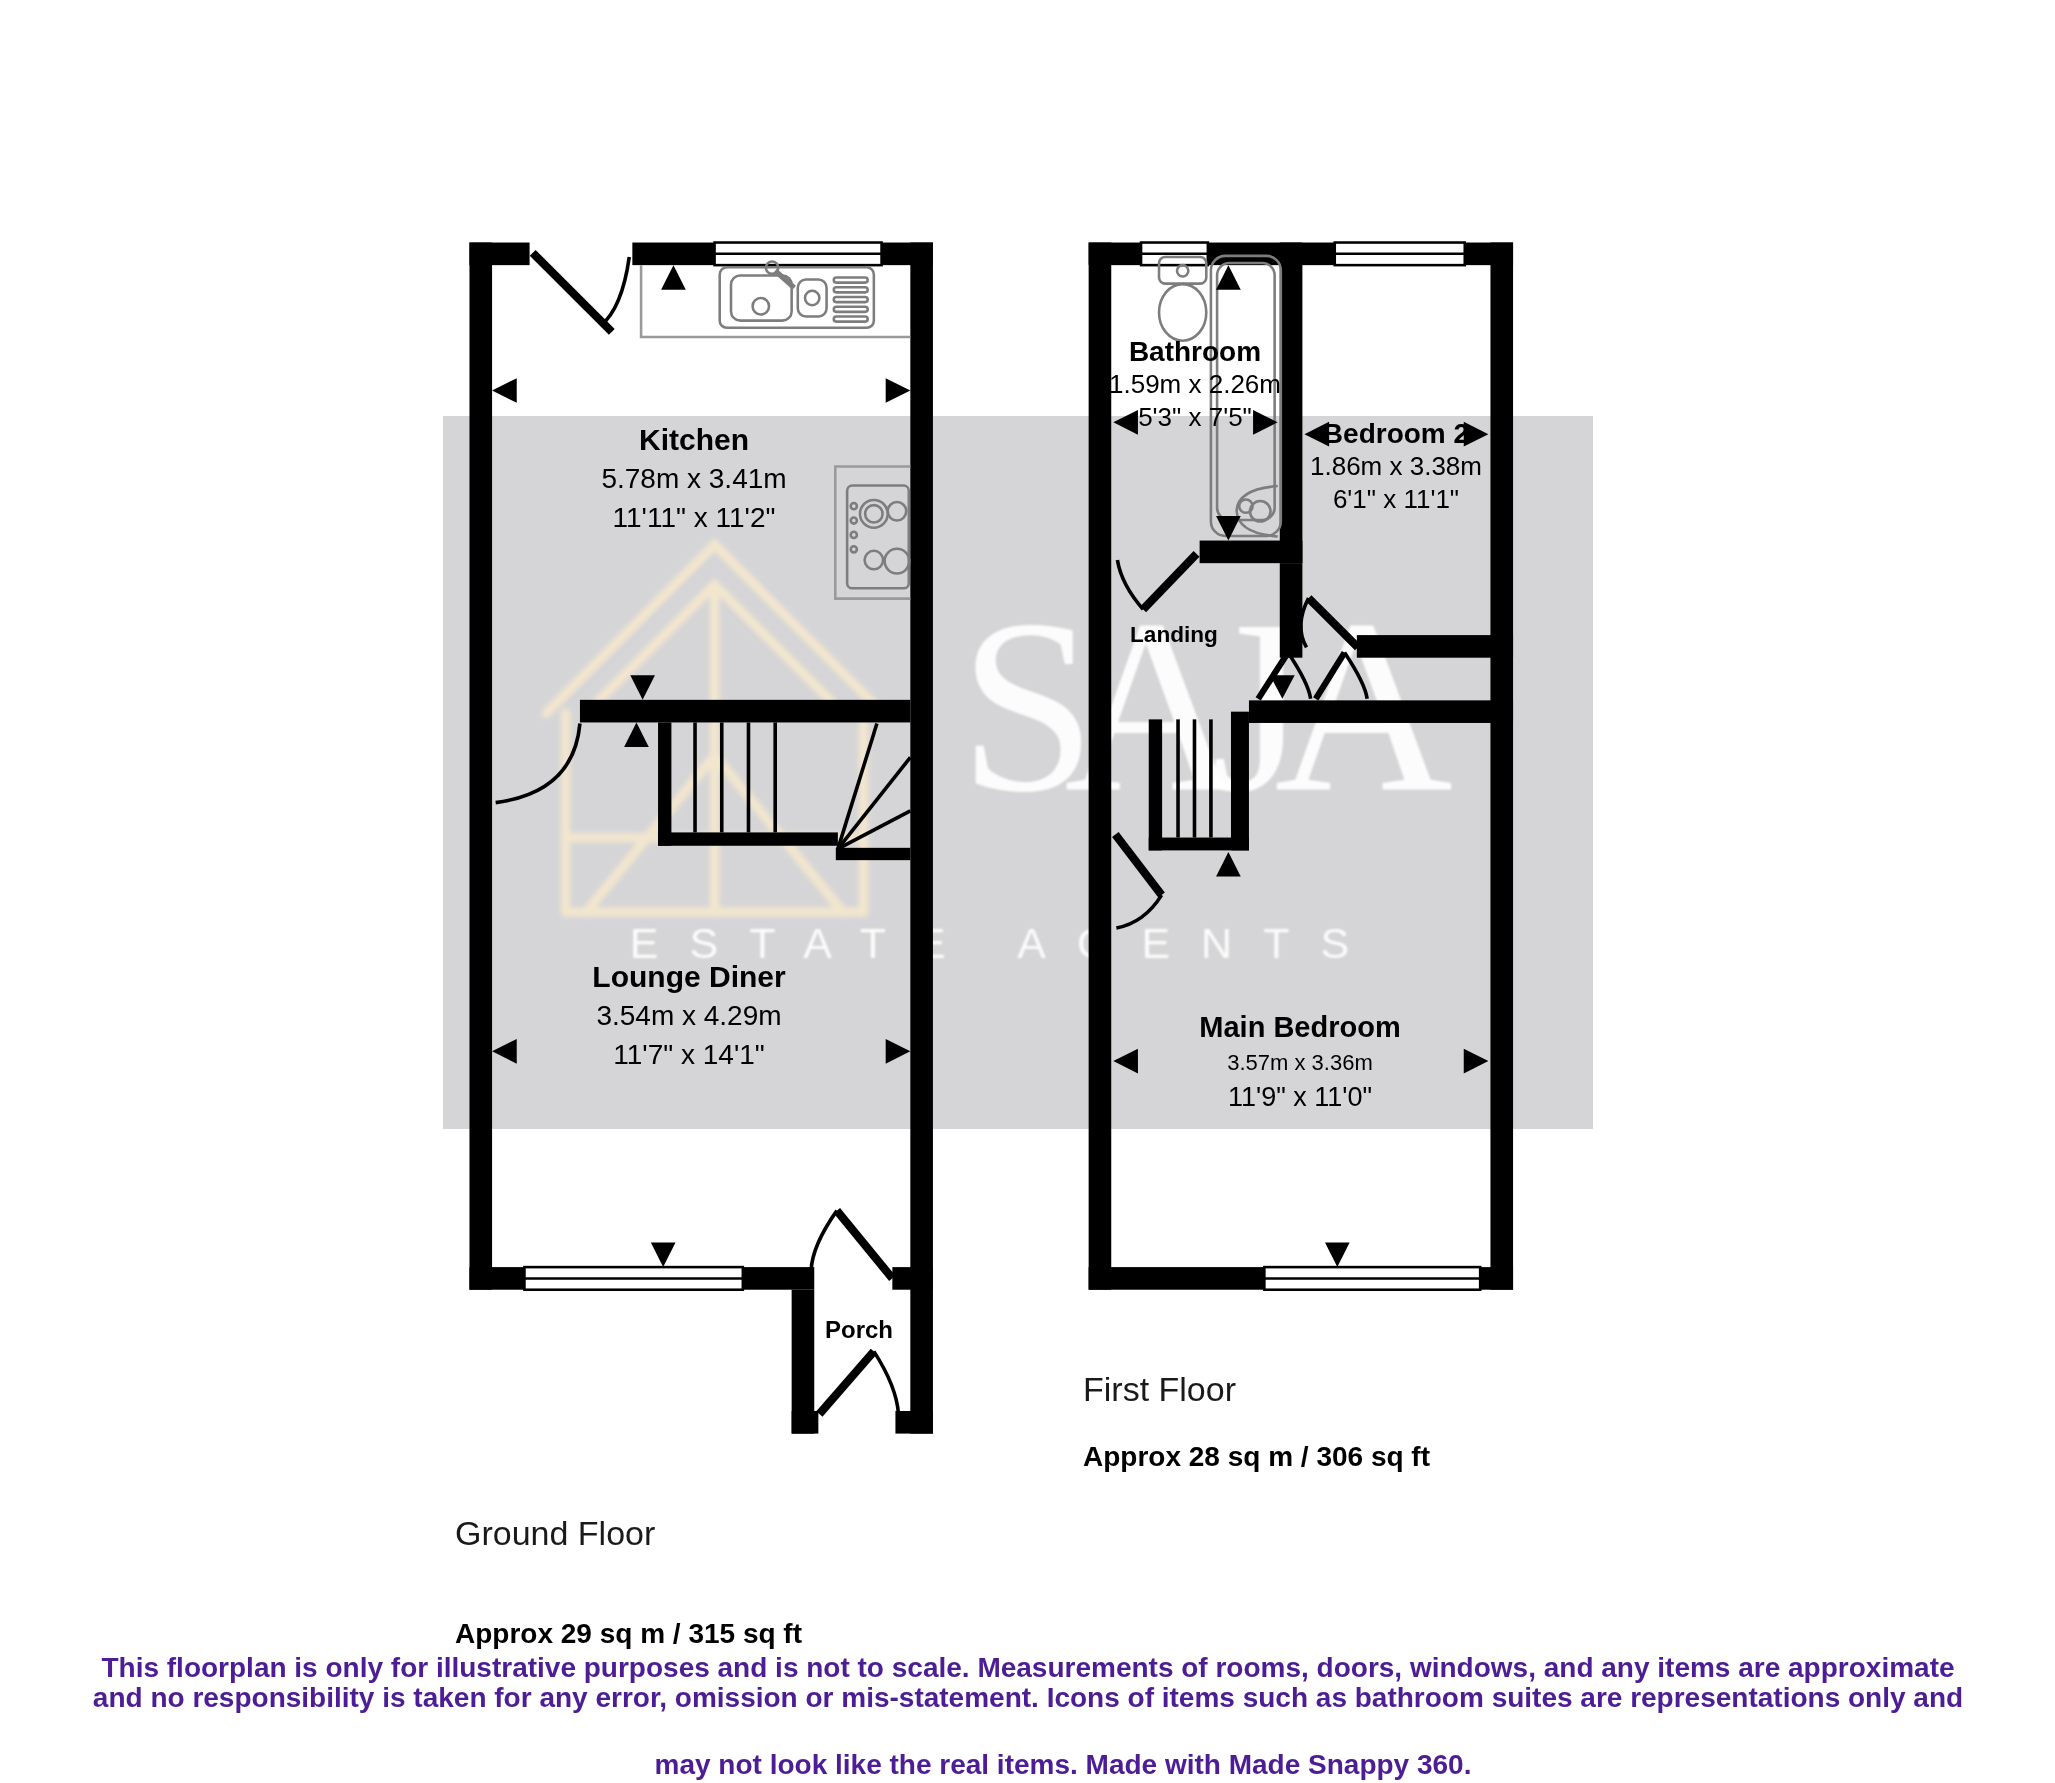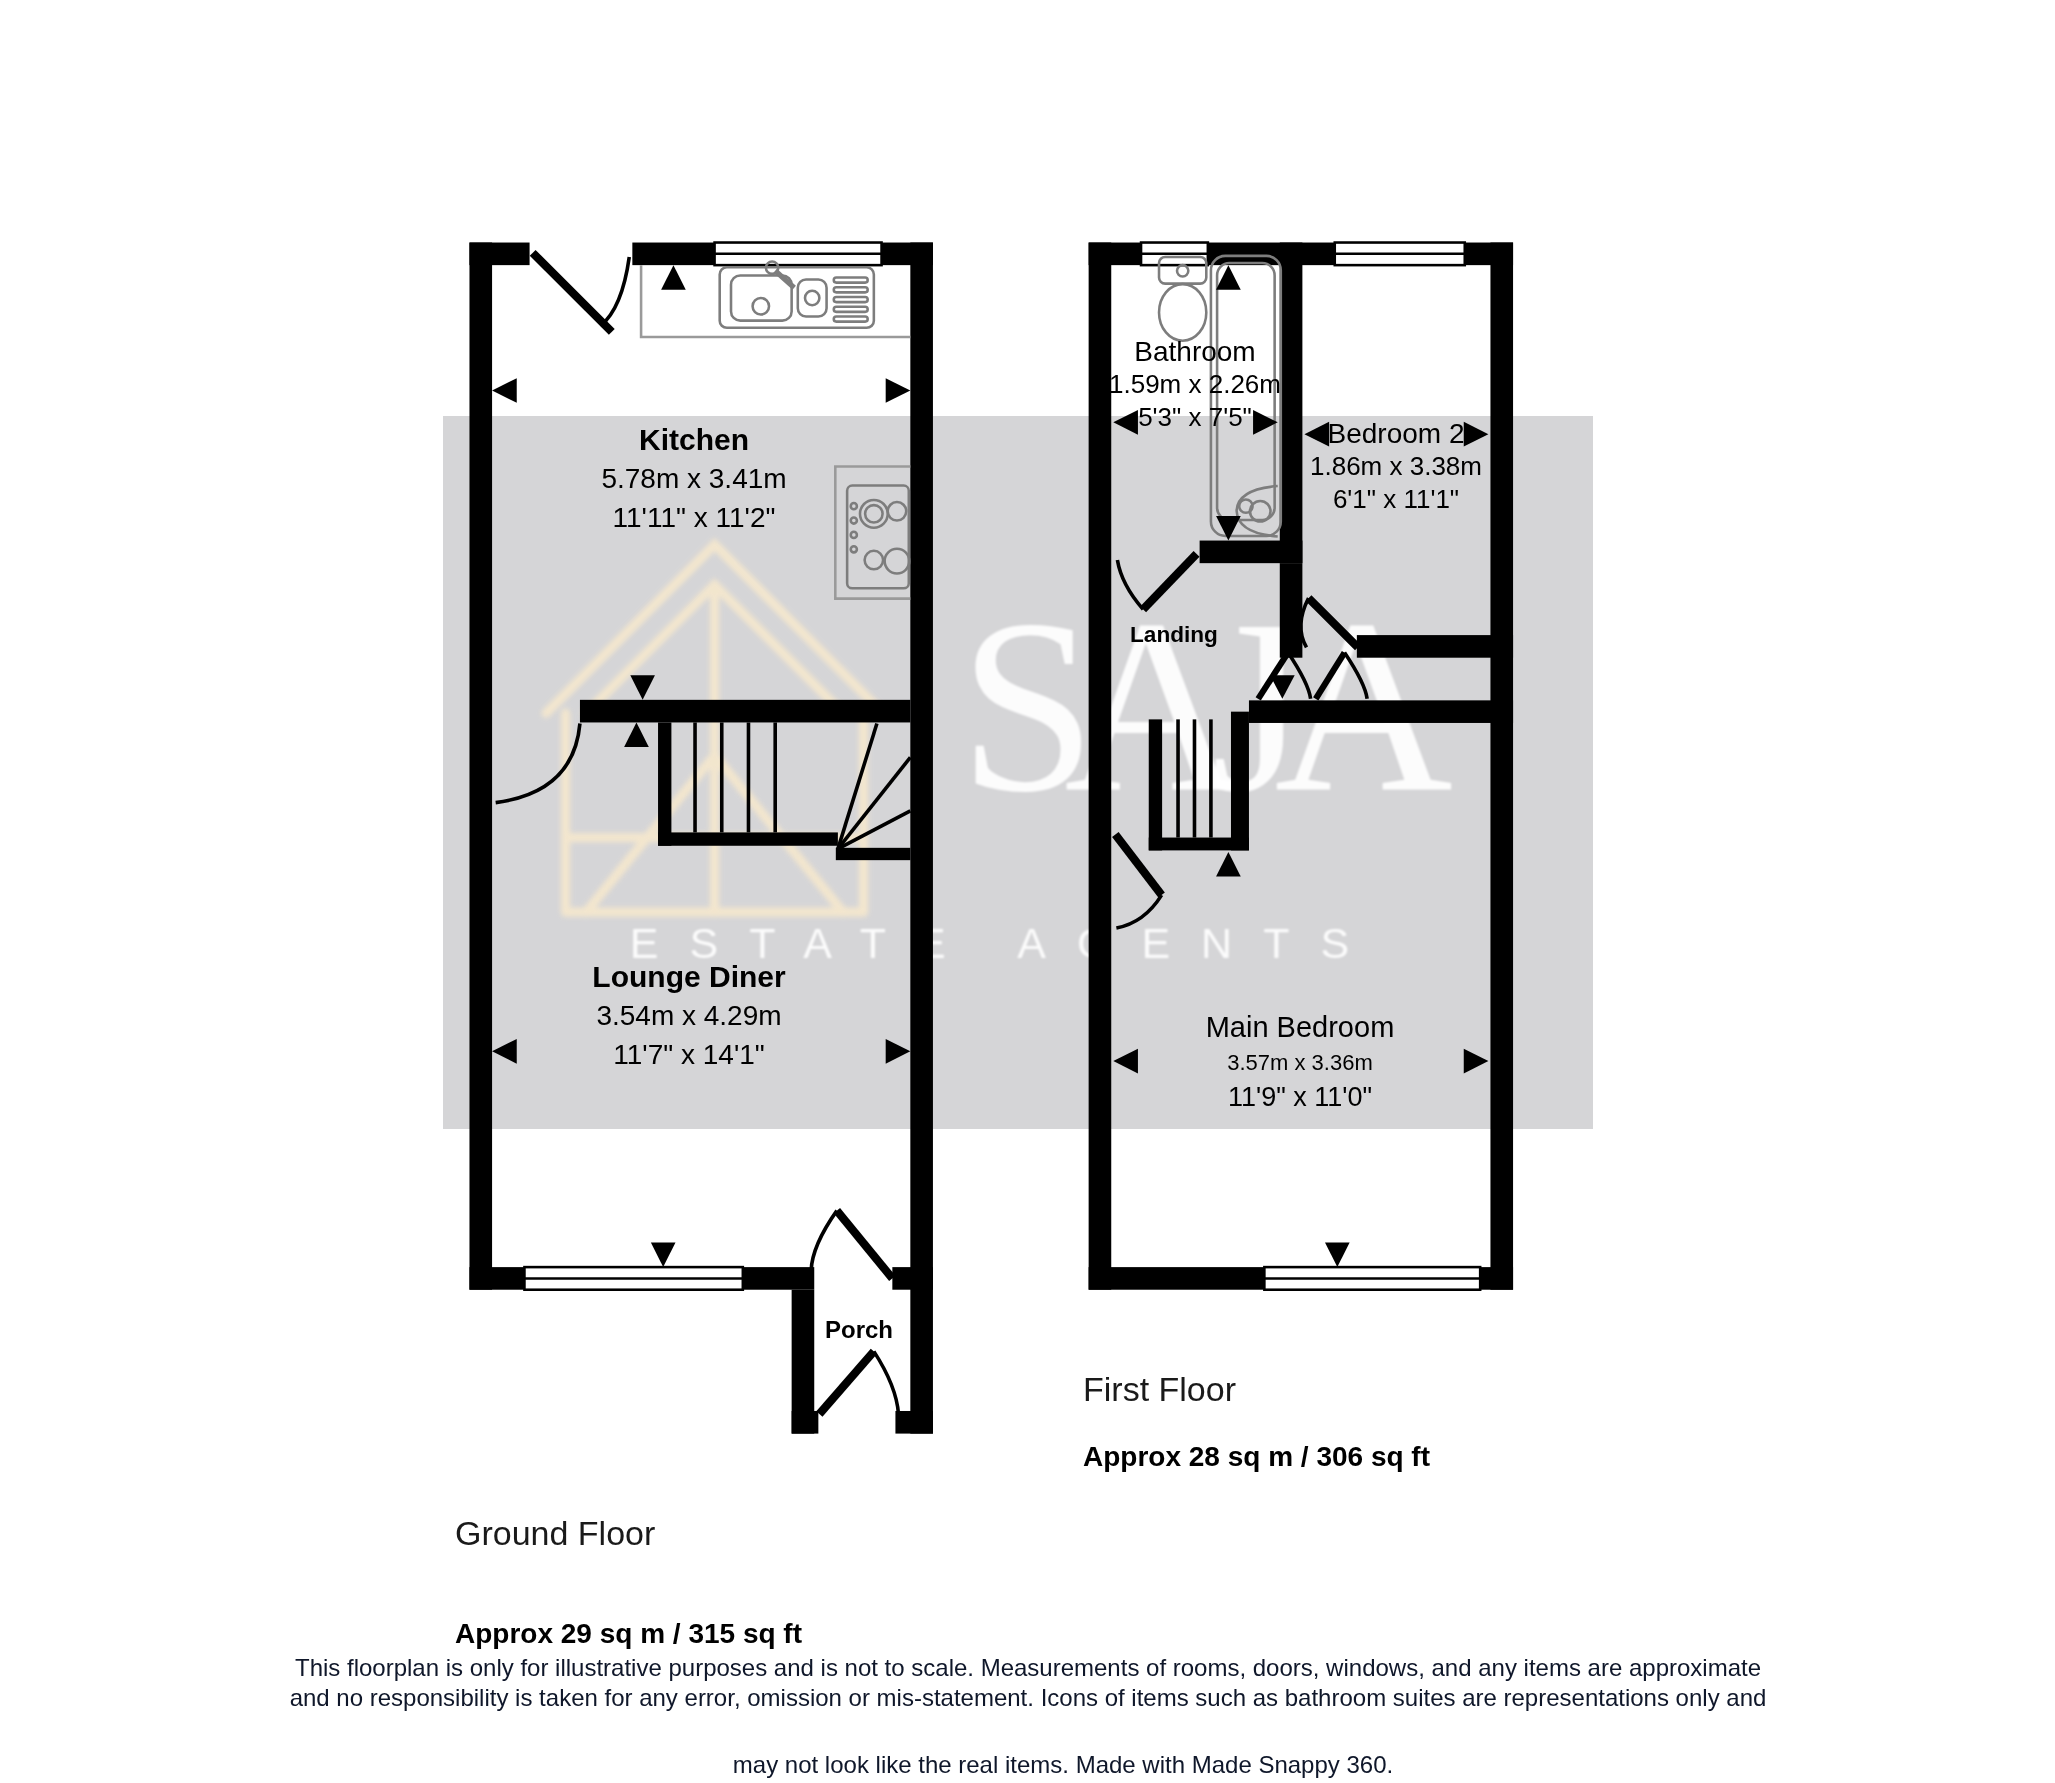--- a/index.html
+++ b/index.html
@@ -9,27 +9,27 @@
   #wm-band{position:absolute;left:443px;top:416px;width:1150px;height:713px;background:#d5d5d7;}
   #wm-logo{position:absolute;left:0;top:0;filter:blur(2.6px);opacity:.9;}
   #wm-brand{position:absolute;left:959px;top:583px;font-family:"Liberation Serif",serif;font-size:247px;line-height:1;
             letter-spacing:-0.13em;color:rgba(255,255,255,.93);filter:blur(1px);white-space:nowrap;}
   #wm-tagline{position:absolute;left:1005px;top:919px;transform:translateX(-50%);font-size:43px;letter-spacing:31px;
             color:rgba(255,255,255,.92);filter:blur(1px);white-space:nowrap;}
   
   .lbl{position:absolute;transform:translateX(-50%);text-align:center;color:#000;white-space:nowrap;}
   .room-name{font-weight:bold;font-size:30px;line-height:39px;}
   .room-dim{font-size:28px;line-height:39px;}
-  .room-name-sm{font-weight:normal;font-size:28px;line-height:33px;}
+  .room-name-sm{font-weight:bold;font-size:28px;line-height:33px;}
   .room-dim-sm{font-size:26px;line-height:33px;}
   .tag{font-weight:bold;font-size:24px;}
   .title-line{font-weight:bold;font-size:29px;line-height:37px;text-align:center;}
   .floor-title{position:absolute;font-size:34px;color:#1a1a1a;white-space:nowrap;}
   .floor-area{position:absolute;font-size:28px;font-weight:bold;color:#000;white-space:nowrap;}
-  .disc{position:absolute;left:0;width:2056px;text-align:center;font-size:24px;line-height:30px;color:#0f172a;}
+  .disc{position:absolute;left:0;width:2056px;text-align:center;font-size:28px;line-height:30px;color:#4c1d95;font-weight:bold;}
   
   .wall{fill:#000;}
   .win{fill:#fff;stroke:#000;stroke-width:5;}
   .winline{stroke:#000;stroke-width:5;}
   .leaf{stroke:#000;stroke-width:16;}
   .leaf2{stroke:#000;stroke-width:12;}
   .arc{fill:none;stroke:#000;stroke-width:7;}
   .tread{stroke:#000;stroke-width:7;}
   .fix{fill:none;stroke:#7d7d7d;stroke-width:5;}
   .fixbar{fill:none;stroke:#7d7d7d;stroke-width:5;}

